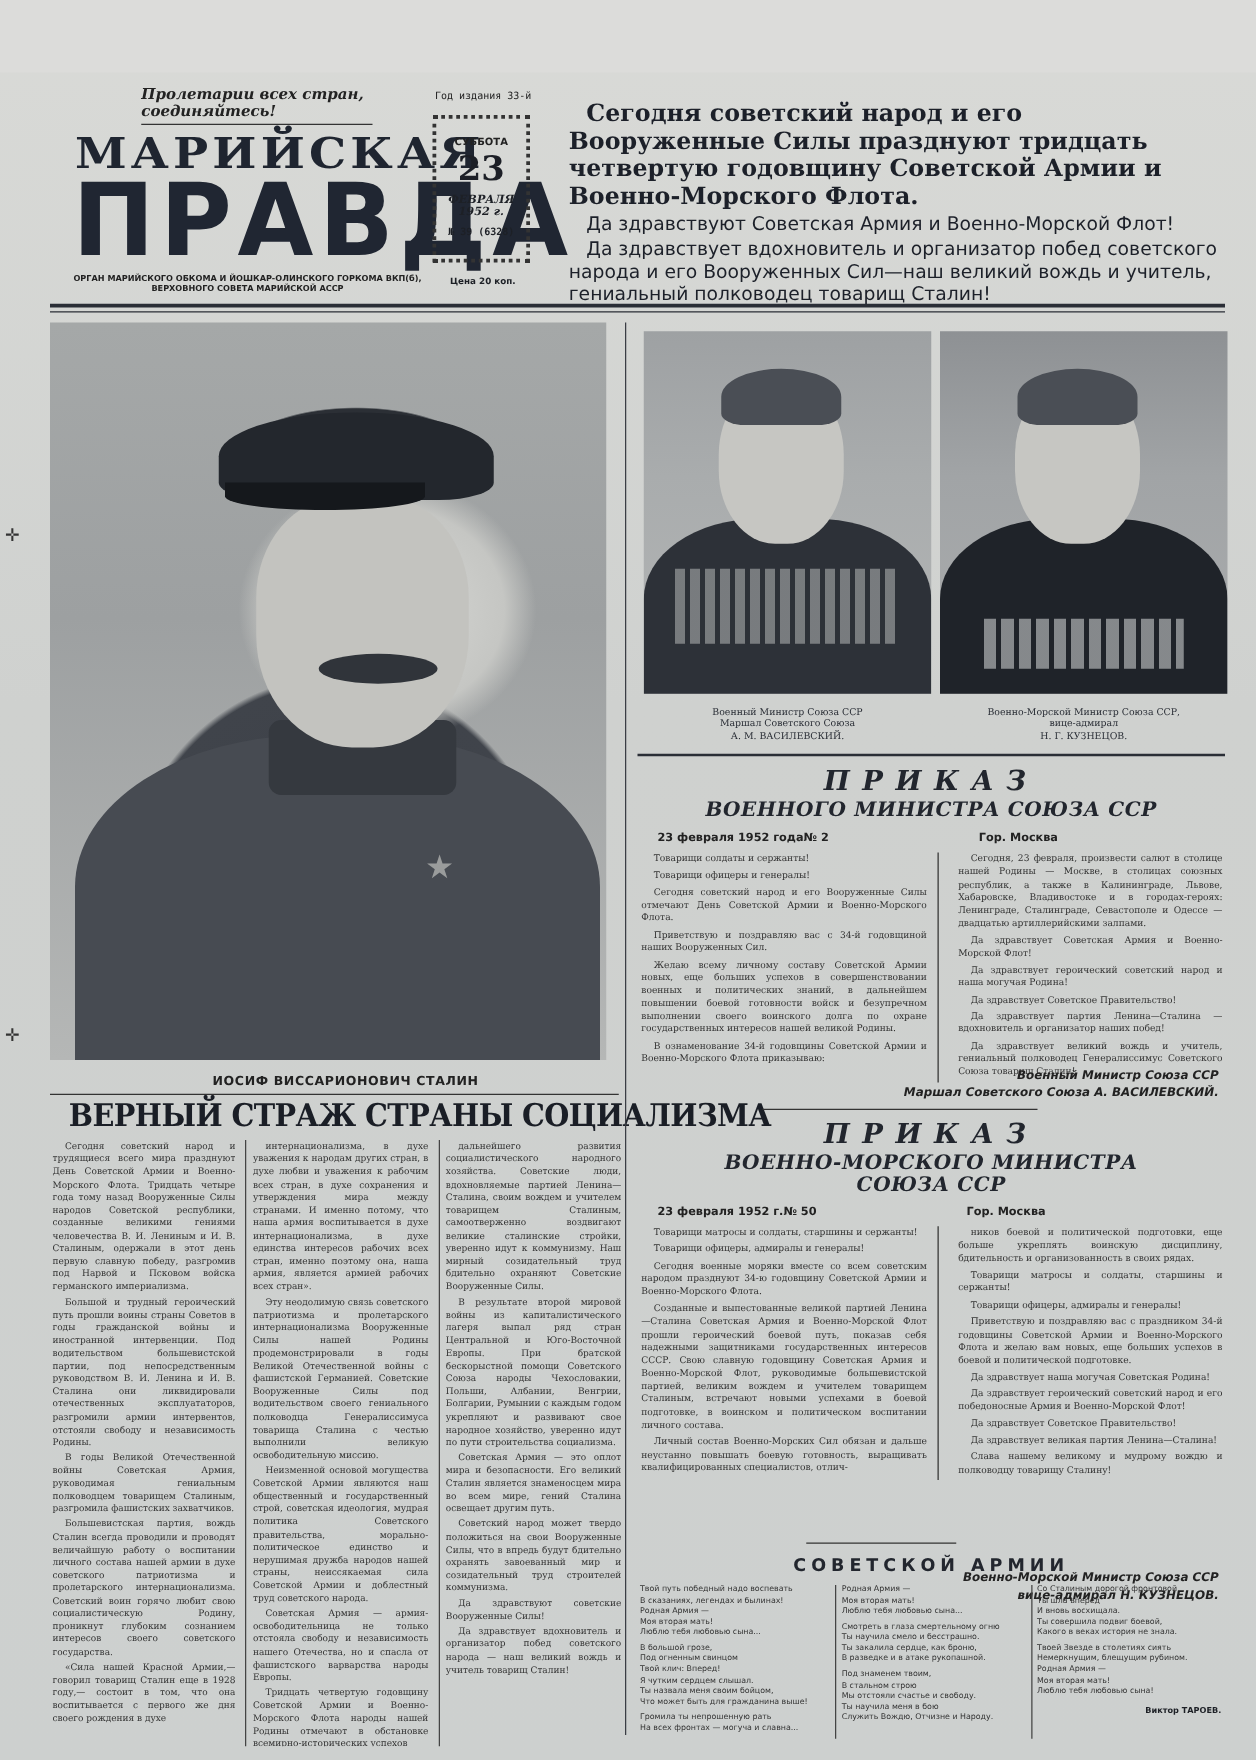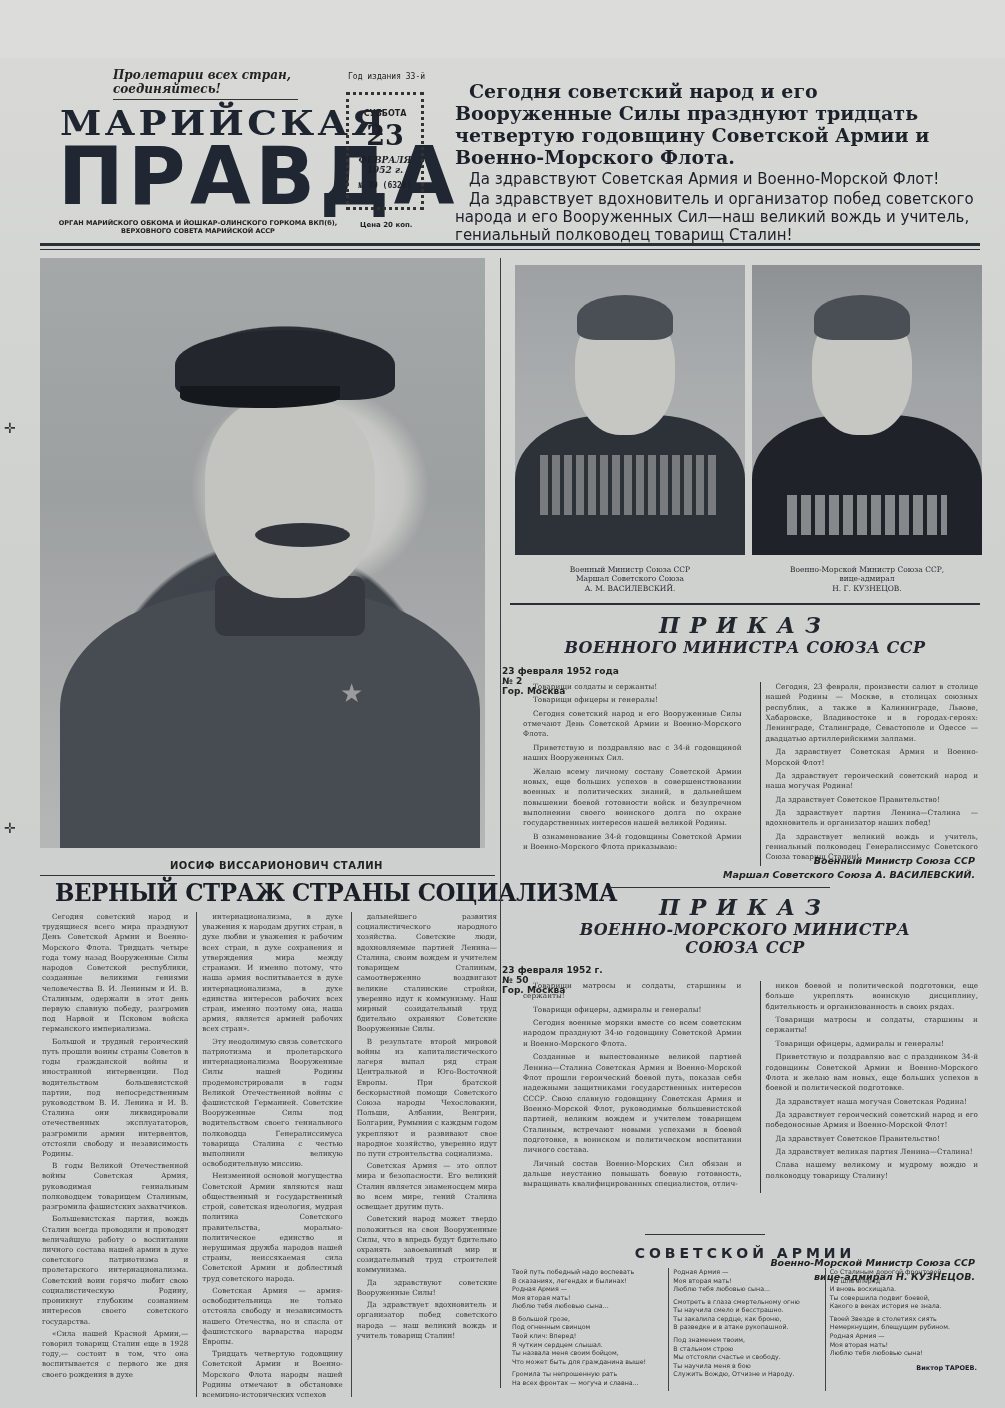--- a/index.html
+++ b/index.html
@@ -76,26 +76,26 @@
   .photo.right .body { background:#1f2329; }
   .photo.right .medals { left:35px; width:160px; height:40px; top:230px; background: repeating-linear-gradient(90deg, #9fa2a4 0 10px, #1f2329 10px 14px); }
   .pcap { position:absolute; top:565px; width:230px; text-align:center; font:7.5px "DejaVu Serif", serif; color:#2a2e36; line-height:1.25; }
   .pcap.left { left:515px; }
   .pcap.right { left:752px; }
   .rule-photos { position:absolute; left:510px; top:603px; width:470px; height:2px; background:#2a2e36; }
 
   
   .order-title { position:absolute; left:510px; width:470px; text-align:center; font:italic bold 22px "DejaVu Serif", serif; letter-spacing:10px; color:#22262e; }
   .order-sub { position:absolute; left:510px; width:470px; text-align:center; font:italic bold 16px "DejaVu Serif", serif; color:#22262e; letter-spacing:0.5px; line-height:1.05; }
-  .order-meta { position:absolute; left:502px; width:450px; display:flex; justify-content:flex-start; font:bold 9px "DejaVu Sans", sans-serif; color:#222;flex-direction:column; }
+  .order-meta { position:absolute; left:526px; width:450px; display:flex; justify-content:flex-start; font:bold 9px "DejaVu Sans", sans-serif; color:#222; }
   .order-meta span:nth-child(2){ margin-right:120px; }
   .order-cols { position:absolute; left:513px; width:465px; display:grid; grid-template-columns: 1fr 1fr; column-gap:8px; }
-  .ocol { font:7.3px "DejaVu Serif", serif; color:#333; line-height:1.42; text-align:justify;margin-left:10px; }
+  .ocol { font:7.3px "DejaVu Serif", serif; color:#333; line-height:1.42; text-align:justify; }
   .ocol p { text-indent:10px; margin-bottom:3px; }
-  .ocol + .ocol { border-left:1px solid #333; padding-left:5px; }
+  .ocol + .ocol { border-left:1px solid #333; padding-left:16px; }
   .sign { position:absolute; right:30px; text-align:right; font:italic bold 9.5px "DejaVu Sans", sans-serif; color:#222; line-height:1.5; }
   .rule-short { position:absolute; height:1px; background:#333; }
 
   
   .poem-title { position:absolute; left:510px; top:1245px; width:470px; text-align:center; font:bold 14px "DejaVu Sans", sans-serif; letter-spacing:4px; color:#22262e; }
   .poem { position:absolute; left:512px; top:1268px; width:465px; display:grid; grid-template-columns: 1fr 1fr 1fr; column-gap:4px; }
   .stanza { font:6.3px "DejaVu Sans", sans-serif; color:#333; line-height:1.36; margin-bottom:4px; white-space:pre-line; }
   .pcol + .pcol { border-left:1px solid #444; padding-left:4px; }
   .poem-author { text-align:right; font:bold 6.5px "DejaVu Sans", sans-serif; margin-top:6px; }
 

